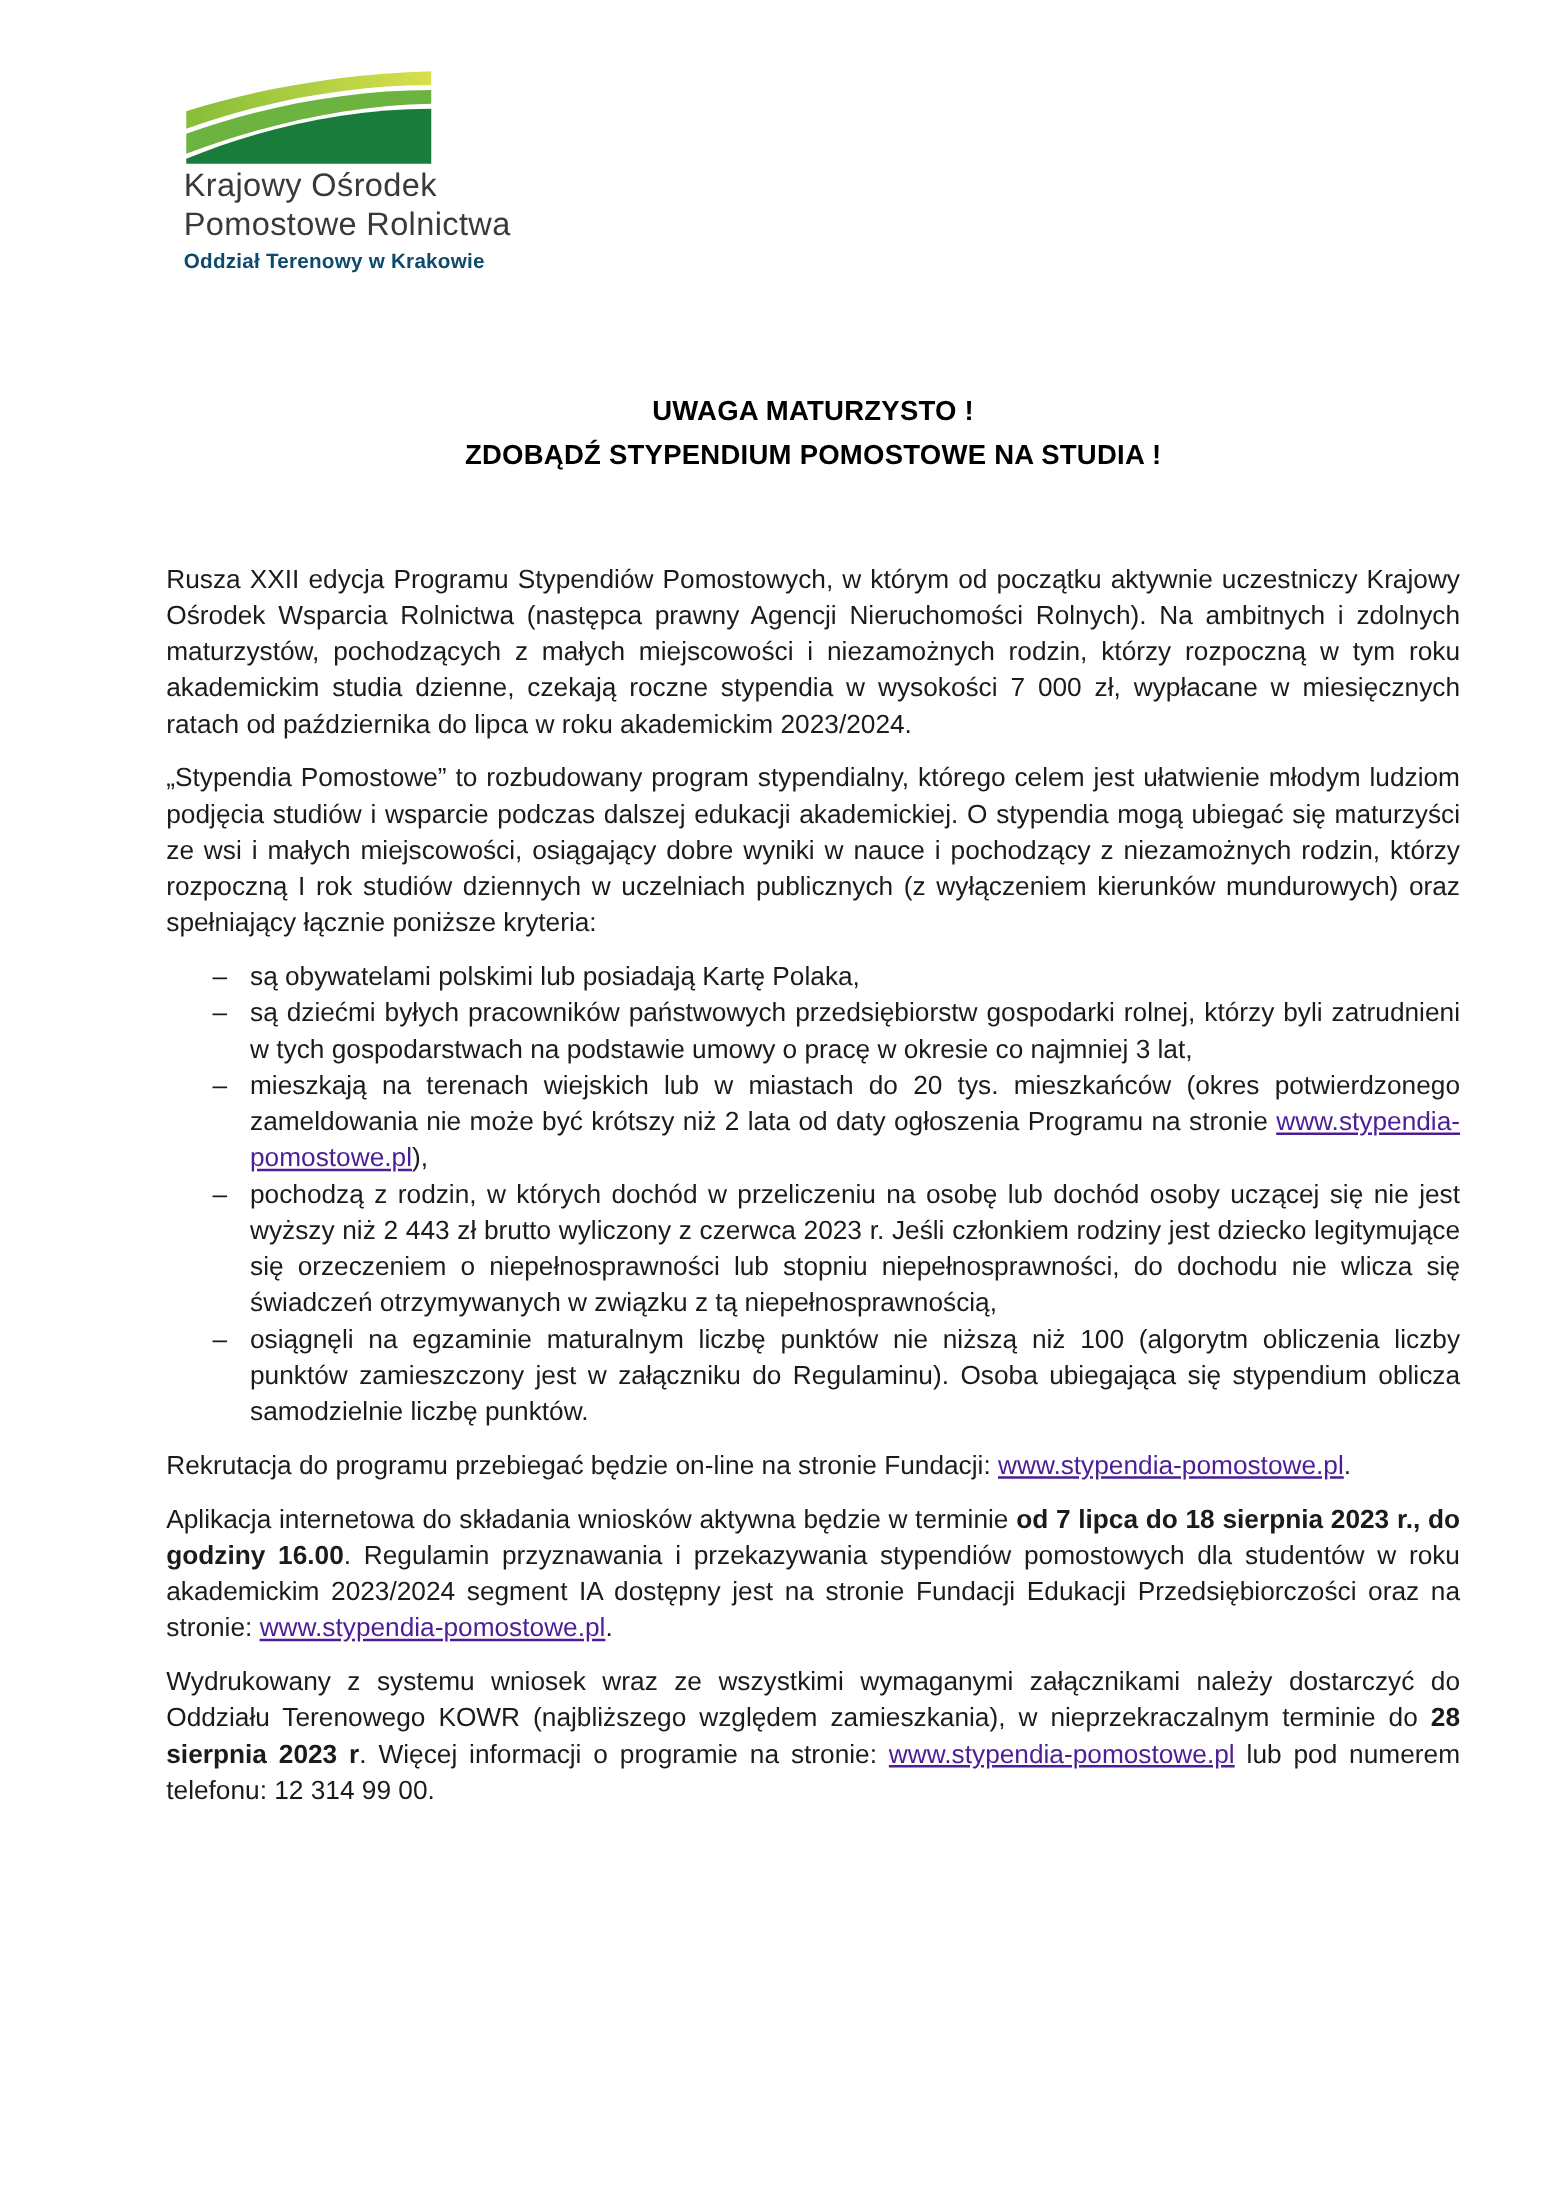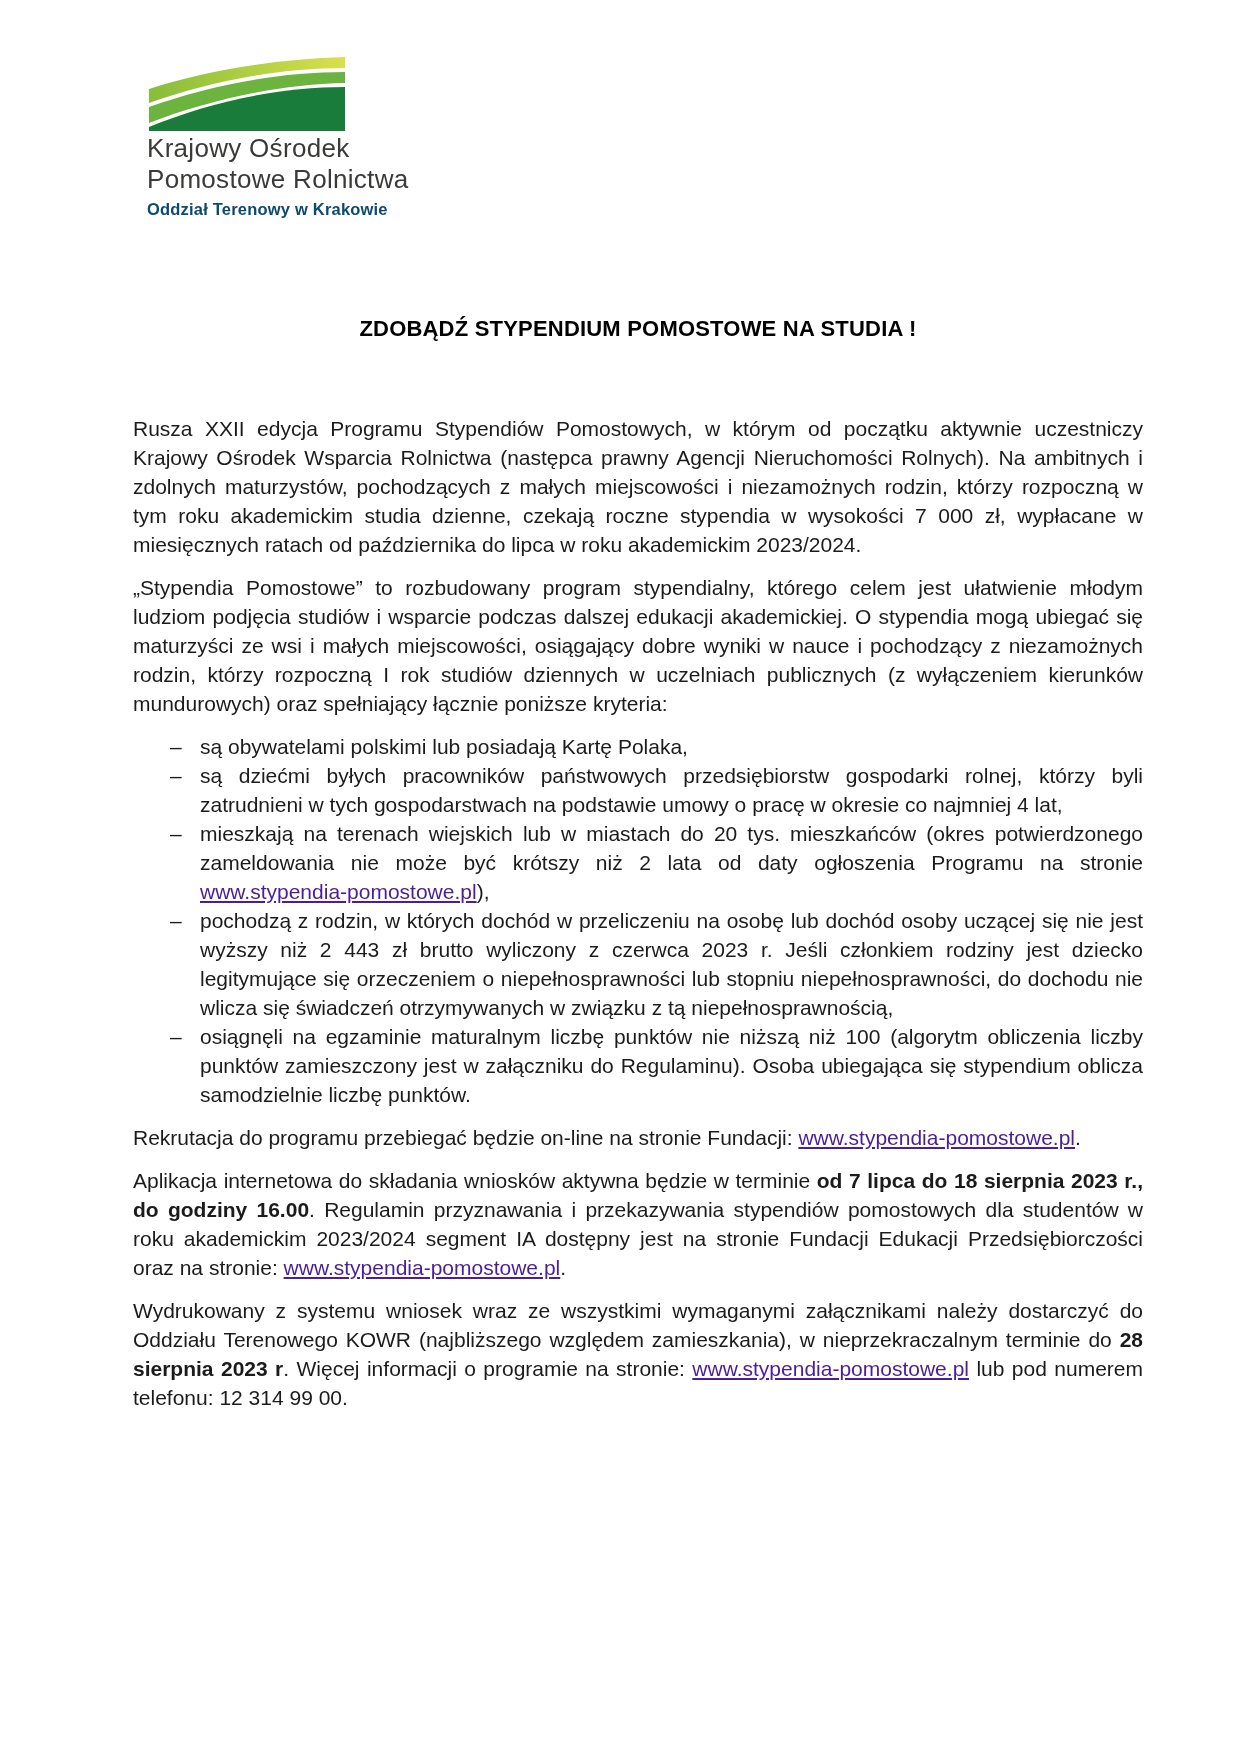--- a/index.html
+++ b/index.html
@@ -3,21 +3,21 @@
 <meta charset="utf-8">
 <style>
   * { margin: 0; padding: 0; box-sizing: border-box; }
   html, body { background: #e9e9e9; }
   body { font-family: "Liberation Sans", sans-serif; }
   .page {
     width: 1240px; height: 1755px;
     margin: 0 auto;
     background: #ffffff;
     color: #1b1b1b;
-    padding: 55px 97px 0 133px;
+    padding: 55px 72px 0 133px;
     position: relative;
     overflow: hidden;
   }
   
   .header { display: flex; justify-content: space-between; align-items: flex-start; }
   .logo-kowr { width: 280px; padding-left: 14px; }
   .kowr-graphic { display: block; }
   .kowr-name { font-size: 26px; line-height: 31px; color: #3a3a39; letter-spacing: 0.3px; }
   .kowr-branch { font-size: 16.5px; font-weight: bold; color: #0c4a6e; margin-top: 5px; letter-spacing: 0.2px; }
   .logo-styp { width: 302px; margin-right: 45px; margin-top: 0px; }
@@ -55,35 +55,36 @@
         <path d="M2,72 C60,48 130,32 198,32 L198,76 L2,76 Z" fill="#1a7c3b"></path>
       </svg>
       <div class="kowr-name">Krajowy Ośrodek</div>
       <div class="kowr-name">Pomostowe Rolnictwa</div>
       <div class="kowr-branch">Oddział Terenowy w Krakowie</div>
     </div>
 
   </header>
 
   <h1 class="title">
+    <div>UWAGA MATURZYSTO !</div>
     <div>ZDOBĄDŹ STYPENDIUM POMOSTOWE NA STUDIA !</div>
   </h1>
 
   <main class="content">
     <p><span>Rusza XXII edycja Programu Stypendiów Pomostowych, w którym od początku aktywnie uczestniczy Krajowy Ośrodek Wsparcia Rolnictwa (następca prawny Agencji Nieruchomości Rolnych). Na ambitnych i zdolnych maturzystów, pochodzących z małych miejscowości i niezamożnych rodzin, którzy rozpoczną w tym roku akademickim studia dzienne, czekają roczne stypendia w wysokości 7 000 zł, wypłacane w miesięcznych ratach od października do lipca w roku akademickim 2023/2024.</span></p>
     <p><span>„Stypendia Pomostowe” to rozbudowany program stypendialny, którego celem jest ułatwienie młodym ludziom podjęcia studiów i wsparcie podczas dalszej edukacji akademickiej. O stypendia mogą ubiegać się maturzyści ze wsi i małych miejscowości, osiągający dobre wyniki w nauce i pochodzący z niezamożnych rodzin, którzy rozpoczną I rok studiów dziennych w uczelniach publicznych (z wyłączeniem kierunków mundurowych) oraz spełniający łącznie poniższe kryteria:</span></p>
 
     <ul class="bullets">
       <li>
         <span class="bullet-marker">–</span>
         <span class="bullet-text"><span>są obywatelami polskimi lub posiadają Kartę Polaka,</span></span>
       </li>
       <li>
         <span class="bullet-marker">–</span>
-        <span class="bullet-text"><span>są dziećmi byłych pracowników państwowych przedsiębiorstw gospodarki rolnej, którzy byli zatrudnieni w tych gospodarstwach na podstawie umowy o pracę w okresie co najmniej 4 lat,</span></span>
+        <span class="bullet-text"><span>są dziećmi byłych pracowników państwowych przedsiębiorstw gospodarki rolnej, którzy byli zatrudnieni w tych gospodarstwach na podstawie umowy o pracę w okresie co najmniej 3 lat,</span></span>
       </li>
       <li>
         <span class="bullet-marker">–</span>
         <span class="bullet-text"><span>mieszkają na terenach wiejskich lub w miastach do 20 tys. mieszkańców (okres potwierdzonego zameldowania nie może być krótszy niż 2 lata od daty ogłoszenia Programu na stronie </span><a class="link" href="#">www.stypendia-pomostowe.pl</a><span>),</span></span>
       </li>
       <li>
         <span class="bullet-marker">–</span>
         <span class="bullet-text"><span>pochodzą z rodzin, w których dochód w przeliczeniu na osobę lub dochód osoby uczącej się nie jest wyższy niż 2 443 zł brutto wyliczony z czerwca 2023 r. Jeśli członkiem rodziny jest dziecko legitymujące się orzeczeniem o niepełnosprawności lub stopniu niepełnosprawności, do dochodu nie wlicza się świadczeń otrzymywanych w związku z tą niepełnosprawnością,</span></span>
       </li>
       <li>

